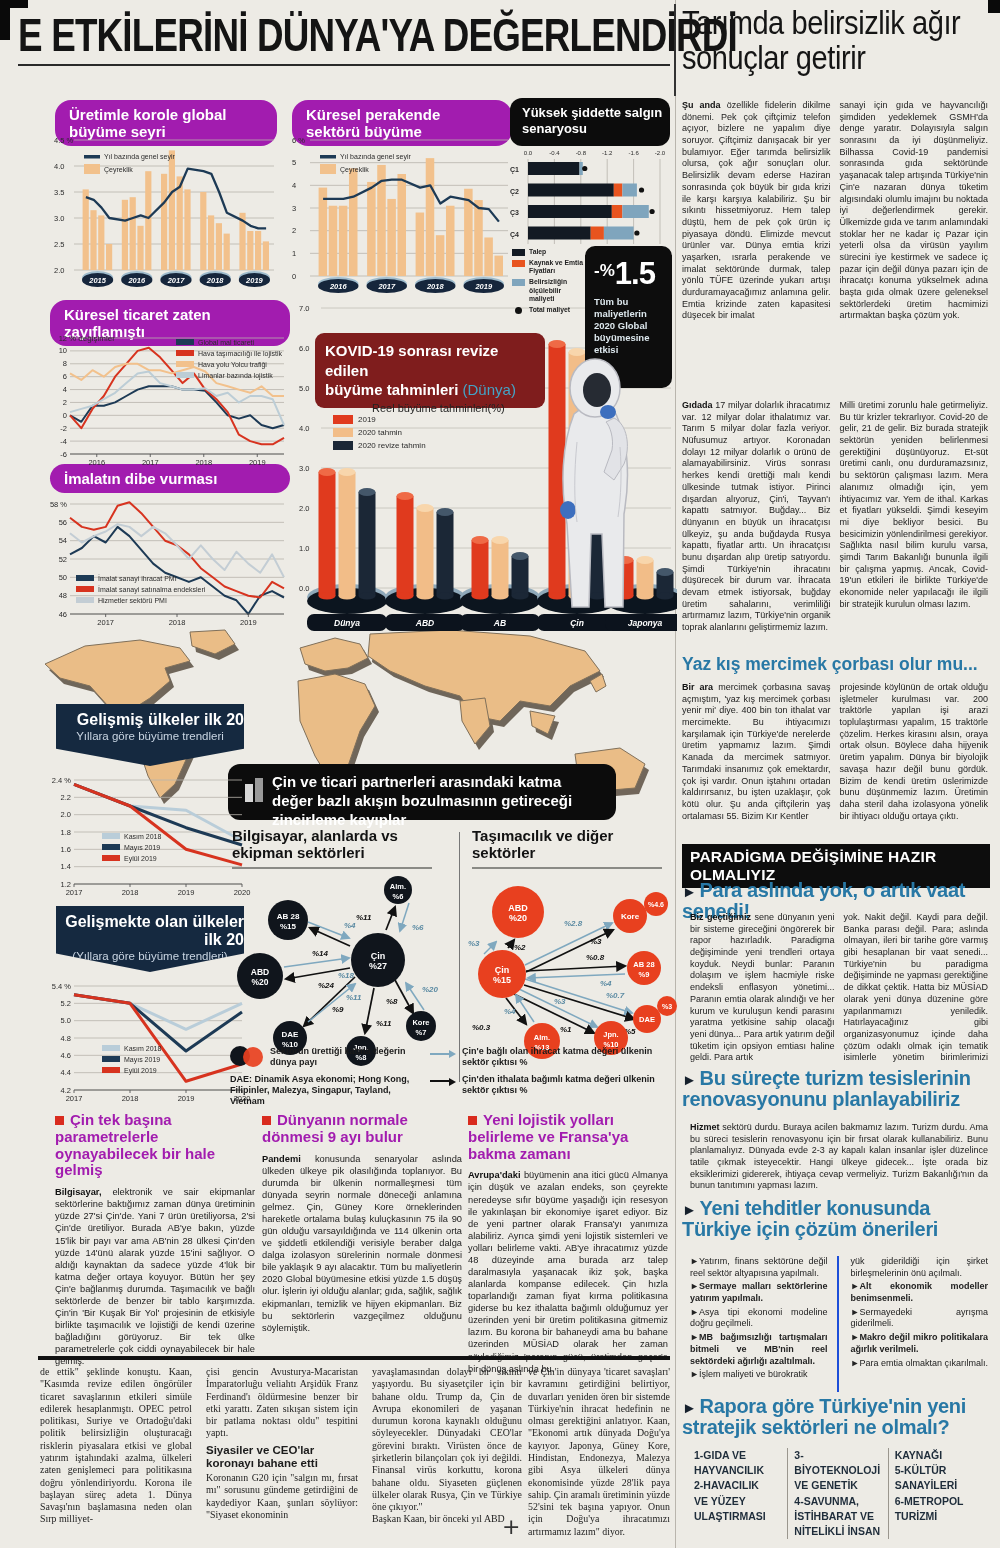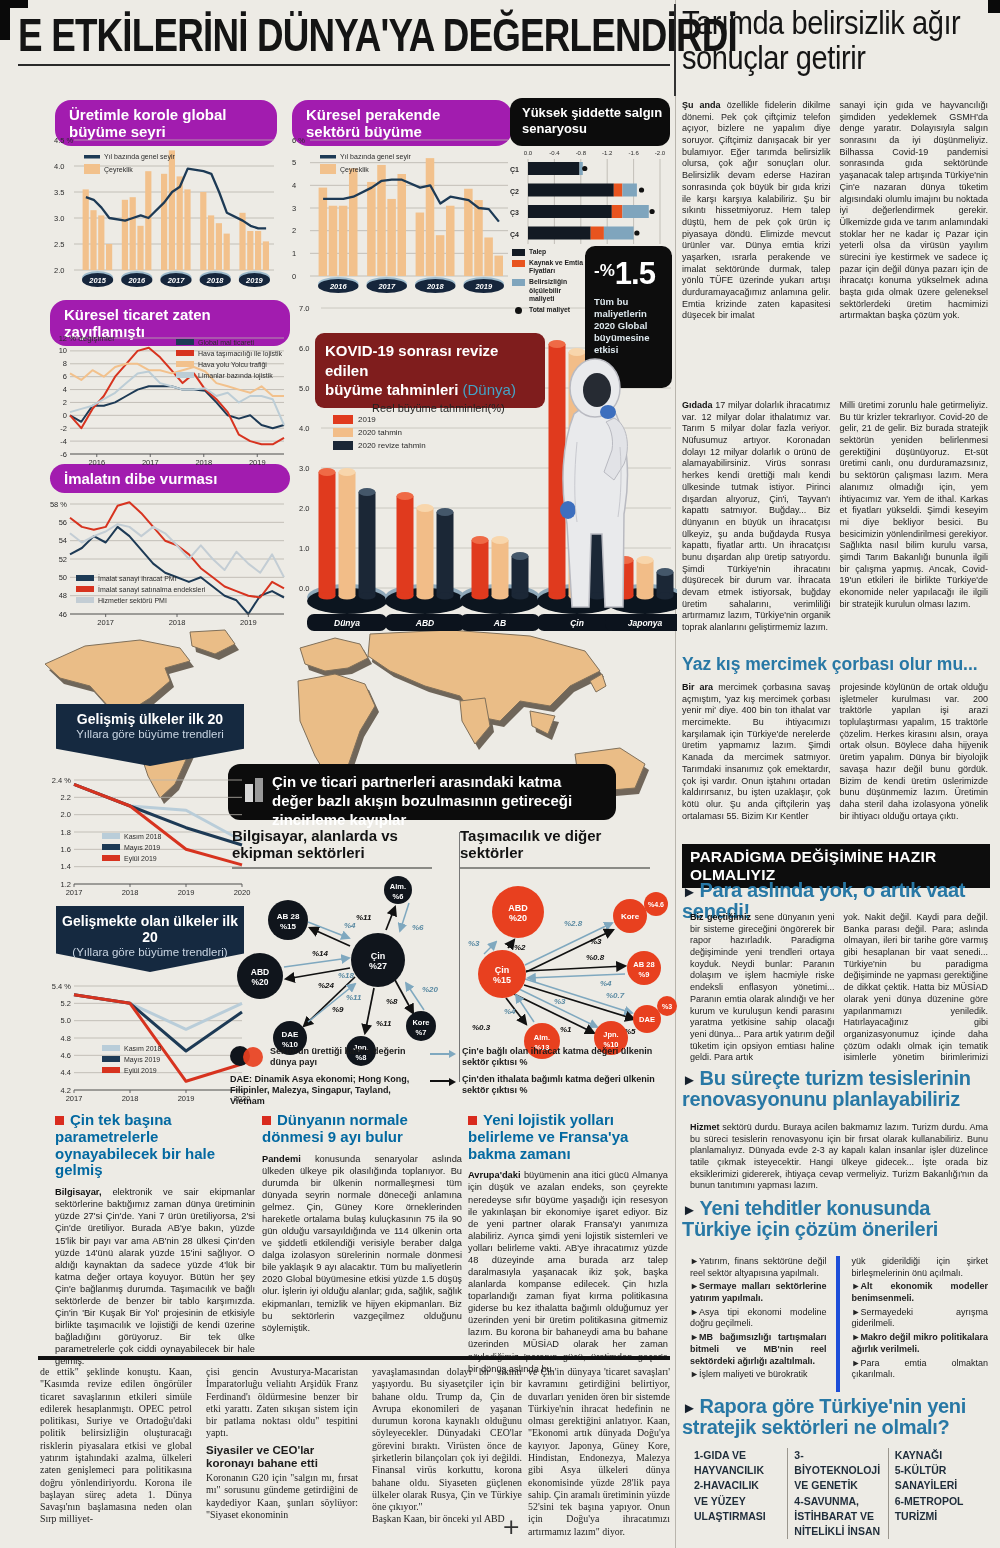--- a/index.html
+++ b/index.html
@@ -19,27 +19,27 @@
   .tealhead{color:#2878a5;font-weight:bold;font-size:17.5px;line-height:1.15;}
   .arrowhead{color:#2878a5;font-weight:bold;font-size:20px;line-height:1.05;letter-spacing:-0.3px;}
   .arrowhead .arr{color:#16202c;font-size:15px;margin-right:3px;}
   .blackbanner{background:#0d0d0d;color:#fff;font-weight:bold;font-size:15.5px;padding:4px 8px;letter-spacing:0.2px;}
   .bullets{font-size:9.4px;line-height:1.32;}
   .bullets div{margin-bottom:2px;}
   .bullets .bold{font-weight:bold;}
   .sector-cols{display:flex;}
   .sector-col{white-space:pre-line;font-weight:bold;font-size:10.5px;line-height:1.45;color:#1e2c3a;flex:1;padding:0 6px;}
   .sector-col+.sector-col{border-left:1px solid #9a968e;}
-  .midhead{font-weight:bold;font-size:15px;line-height:1.12;color:#0369a1;}
+  .midhead{font-weight:bold;font-size:15px;line-height:1.12;color:#a21caf;}
   .redsq{display:inline-block;width:9px;height:9px;background:#d92b1e;margin-right:6px;}
   .midbody{font-size:9.3px;line-height:1.3;text-align:justify;overflow:hidden;}
   .serifcol{font-family:"Liberation Serif","DejaVu Serif",serif;font-size:9.9px;line-height:1.24;text-align:justify;color:#1d1d1d;overflow:hidden;white-space:pre-line;}
   .serifsub{font-family:"Liberation Sans",sans-serif;font-weight:bold;font-size:11.5px;line-height:1.15;margin:4px 0 2px 0;white-space:normal;}
   .banner-chev{background:#152940;color:#fff;text-align:center;clip-path:polygon(0 0,100% 0,100% 72%,50% 100%,0 72%);padding-top:7px;box-sizing:border-box;}
-  .banner-chev .l1{font-weight:bold;font-size:14px;}
+  .banner-chev .l1{font-weight:bold;font-size:16px;text-align:right;}
   .banner-chev .l2{font-size:11.5px;color:#c9d5e2;margin-top:1px;text-align:center;}
   .nettitle{font-weight:bold;font-size:15px;line-height:1.12;color:#121212;border-bottom:2px solid #8a8a85;padding-bottom:5px;}
   .kovhead{background:#7f1d1d;border-radius:9px;color:#fff;font-weight:bold;font-size:15px;line-height:1.3;padding:8px 10px;box-sizing:border-box;}
   .kovhead .accent{color:#45a3c6;font-weight:normal;}
   .kovsub{font-size:11px;color:#222;}
   .impact{background:#0d0d0d;border-radius:10px;color:#fff;padding:10px 9px;box-sizing:border-box;}
   .impact .v1{font-weight:bold;font-size:17px;vertical-align:8px;}
   .impact .v2{font-weight:bold;font-size:31px;letter-spacing:-1px;}
   .impact .cap{font-size:9.5px;font-weight:bold;color:#dde8ee;line-height:1.25;margin-top:4px;}
   .sleg-row{display:flex;gap:4px;font-size:6.8px;font-weight:bold;line-height:1.2;margin-bottom:3px;color:#222;}
@@ -524,21 +524,21 @@
       <text x="196" y="125" fill="#2b2b2b" font-size="7.5" text-anchor="middle">2020</text>
       <rect x="56" y="69" width="18" height="6" fill="#b9cdd9"></rect>
       <text x="78" y="75" fill="#2b2b2b" font-size="7">Kasım 2018</text>
       <rect x="56" y="80" width="18" height="6" fill="#1d3a55"></rect>
       <text x="78" y="86" fill="#2b2b2b" font-size="7">Mayıs 2019</text>
       <rect x="56" y="91" width="18" height="6" fill="#d7331f"></rect>
       <text x="78" y="97" fill="#2b2b2b" font-size="7">Eylül 2019</text>
     </svg>
 
   <div class="abs nettitle" style="left:232px;top:828px;width:200px;z-index:2">Bilgisayar, alanlarda vs ekipman sektörleri</div>
-  <div class="abs nettitle" style="left:460px;top:828px;width:190px;z-index:2">Taşımacılık ve diğer sektörler</div>
+  <div class="abs nettitle" style="left:472px;top:828px;width:190px;z-index:2">Taşımacılık ve diğer sektörler</div>
   <div class="abs vrule" style="left:459px;top:832px;height:250px;background:#777"></div>
   <svg id="n1" class="abs" style="left:228px;top:872px;z-index:2" width="225" height="200">
       <defs>
         <marker id="n1ab" viewBox="0 0 10 10" refX="8" refY="5" markerWidth="6.5" markerHeight="6.5" orient="auto-start-reverse">
           <path d="M0,0L10,5L0,10z" fill="#111"></path>
         </marker>
         <marker id="n1al" viewBox="0 0 10 10" refX="8" refY="5" markerWidth="6.5" markerHeight="6.5" orient="auto-start-reverse">
           <path d="M0,0L10,5L0,10z" fill="#7fa8bf"></path>
         </marker>
       </defs>
@@ -721,21 +721,21 @@
 
   <div class="abs arrowhead" style="left:682px;top:1198px;width:306px"><span class="arr">►</span><span>Yeni tehditler konusunda Türkiye için çözüm önerileri</span></div>
   <div class="abs cols2" style="left:690px;top:1256px;width:298px;height:136px">
     <div class="c bullets">
       <div>►Yatırım, finans sektörüne değil reel sektör altyapısına yapılmalı.</div>
       <div class="bold">►Sermaye malları sektörlerine yatırım yapılmalı.</div>
       <div>►Asya tipi ekonomi modeline doğru geçilmeli.</div>
       <div class="bold">►MB bağımsızlığı tartışmaları bitmeli ve MB'nin reel sektördeki ağırlığı azaltılmalı.</div>
       <div>►İşlem maliyeti ve bürokratik</div>
     </div>
-    <div class="c bullets" style="border-left:4px solid #1d4ed8;padding-left:12px">
+    <div class="c bullets" style="border-left:2px solid #1d4ed8;padding-left:12px">
       <div>yük giderildiği için şirket birleşmelerinin önü açılmalı.</div>
       <div class="bold">►Alt ekonomik modeller benimsenmeli.</div>
       <div>►Sermayedeki ayrışma giderilmeli.</div>
       <div class="bold">►Makro değil mikro politikalara ağırlık verilmeli.</div>
       <div>►Para emtia olmaktan çıkarılmalı.</div>
     </div>
   </div>
 
   <div class="abs arrowhead" style="left:682px;top:1396px;width:306px"><span class="arr">►</span><span>Rapora göre Türkiye'nin yeni stratejik sektörleri ne olmalı?</span></div>
   <div class="abs sector-cols" style="left:688px;top:1448px;width:300px">

